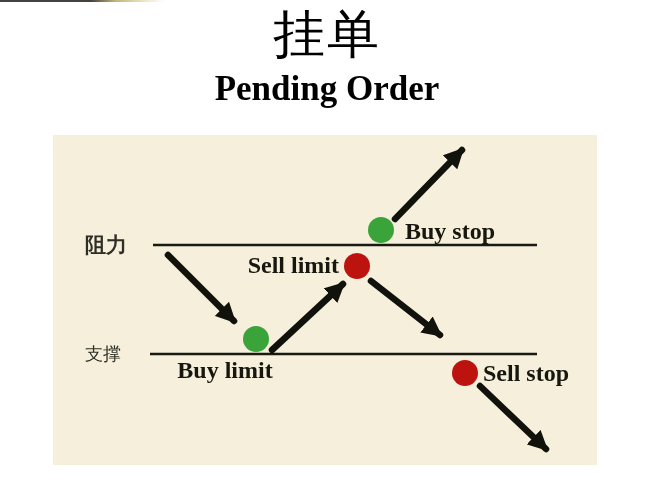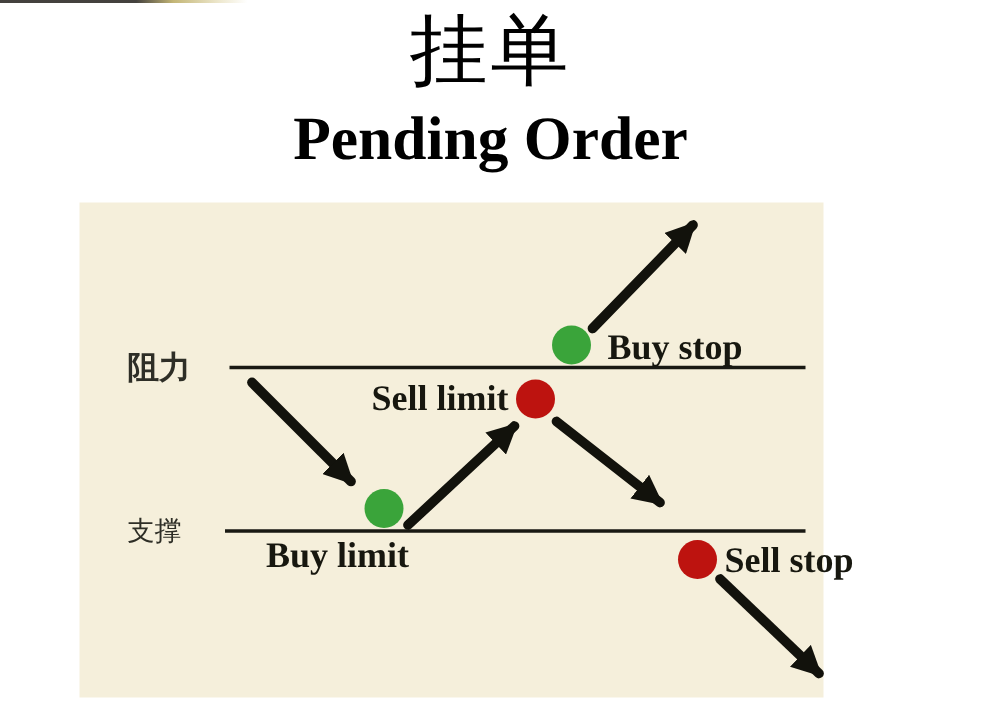--- a/index.html
+++ b/index.html
@@ -23,26 +23,26 @@
     font-weight: normal;
     font-size: 52px; line-height: 1.1;
     color: #000000;
     letter-spacing: 2px;
   }
   .title-en {
     position: absolute; top: 68px; left: 0; width: 654px;
     text-align: center;
     font-family: "Liberation Serif", serif;
     font-weight: bold;
-    font-size: 41px; line-height: 1.2;
+    font-size: 35px; line-height: 1.2;
     color: #000000;
   }
   .panel {
     position: absolute; left: 53px; top: 135px;
-    width: 496px; height: 330px;
+    width: 544px; height: 330px;
     background: #f5efdb;
   }
   .diagram-svg { display: block; }
   .level-line { stroke: #191913; stroke-width: 2.4; }
   .arrow { stroke: #12120c; stroke-width: 6.5; fill: none; stroke-linecap: round; }
   .arrowhead-fill { fill: #12120c; }
   .order-label {
     font-family: "Liberation Serif", serif;
     font-weight: bold;
     font-size: 24px;

